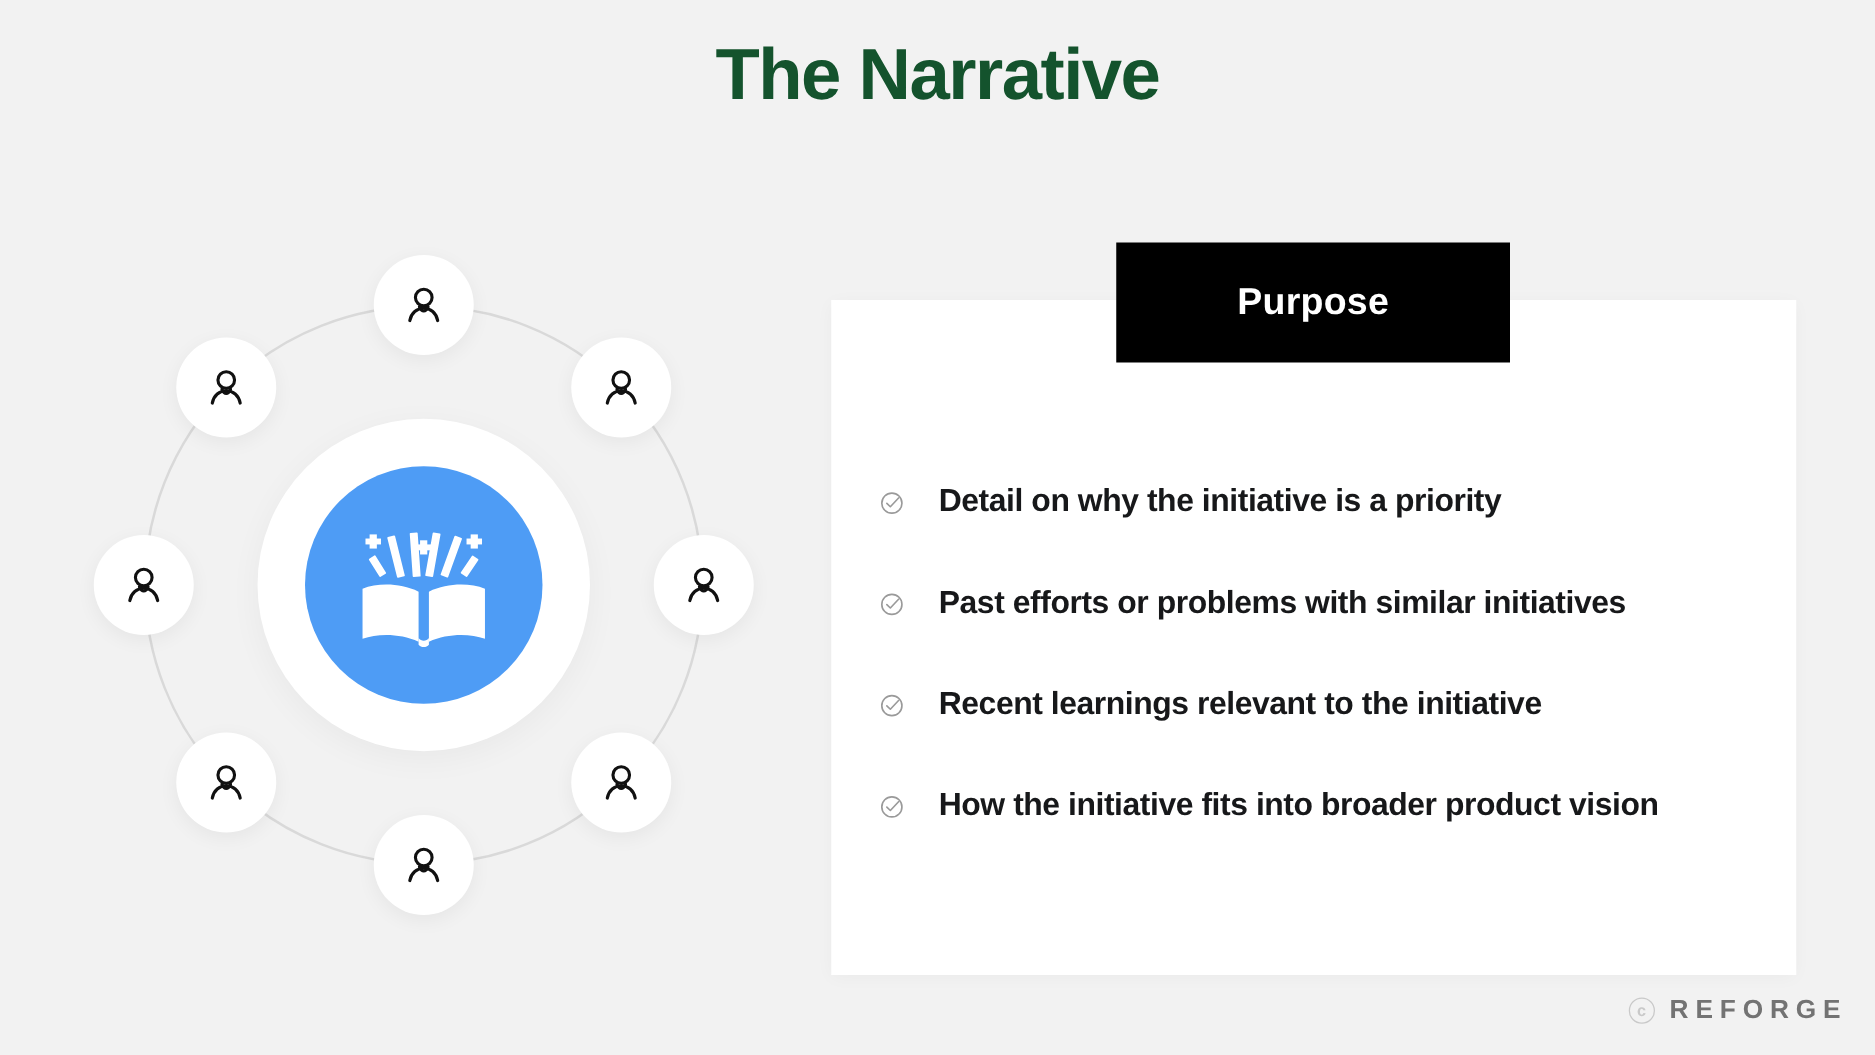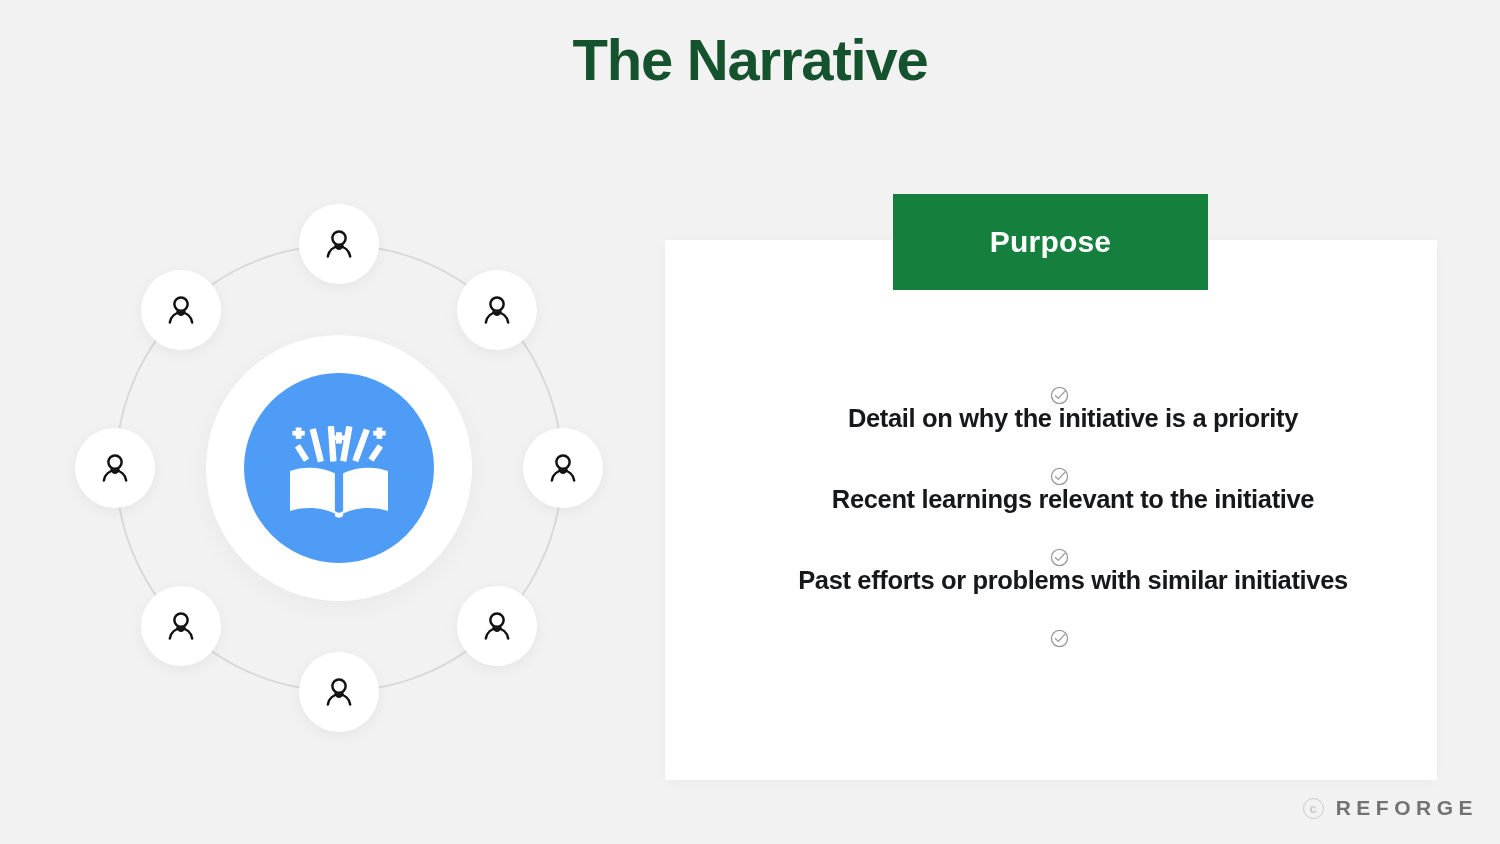--- a/index.html
+++ b/index.html
@@ -70,41 +70,40 @@
     position:absolute;
     left:665px; top:240px;
     width:772px; height:540px;
     background:#ffffff;
     box-shadow:0 2px 14px rgba(0,0,0,0.035);
   }
   .purpose-tab{
     position:absolute;
     left:893px; top:194px;
     width:315px; height:96px;
-    background:#15803d;
+    background:#000000;
     display:flex; align-items:center; justify-content:center;
   }
   .purpose-tab span{
     color:#ffffff;
     font-size:30px;
     font-weight:bold;
     letter-spacing:0.2px;
   }
 
   .bullets{
     position:absolute;
     left:703px; top:385px;
     width:740px;
   }
   .bullet{
     display:flex;
     align-items:center;
     height:34px;
     margin-bottom:47px;
-    flex-direction:column;
   }
   .bullet:last-child{ margin-bottom:0; }
   .bullet-icon{
     flex:0 0 auto;
     width:21px; height:21px;
     margin-right:27px;
     display:block;
   }
   .bullet-icon svg{ width:21px; height:21px; display:block; }
   .bullet-text{
@@ -278,40 +277,41 @@
     <span class="bullet-text">Detail on why the initiative is a priority</span>
   </div>
 
   <div class="bullet">
     <span class="bullet-icon">
       <svg viewBox="0 0 24 24" xmlns="http://www.w3.org/2000/svg" fill="none" stroke="#9a9a9a" stroke-width="1.5" stroke-linecap="round" stroke-linejoin="round">
         <circle cx="12" cy="12" r="9.2"></circle>
         <path d="M7.4 12.2 L10.6 15.3 L18.1 7.3"></path>
       </svg>
     </span>
-    <span class="bullet-text">Recent learnings relevant to the initiative</span>
+    <span class="bullet-text">Past efforts or problems with similar initiatives</span>
   </div>
 
   <div class="bullet">
     <span class="bullet-icon">
       <svg viewBox="0 0 24 24" xmlns="http://www.w3.org/2000/svg" fill="none" stroke="#9a9a9a" stroke-width="1.5" stroke-linecap="round" stroke-linejoin="round">
         <circle cx="12" cy="12" r="9.2"></circle>
         <path d="M7.4 12.2 L10.6 15.3 L18.1 7.3"></path>
       </svg>
     </span>
-    <span class="bullet-text">Past efforts or problems with similar initiatives</span>
+    <span class="bullet-text">Recent learnings relevant to the initiative</span>
   </div>
 
   <div class="bullet">
     <span class="bullet-icon">
       <svg viewBox="0 0 24 24" xmlns="http://www.w3.org/2000/svg" fill="none" stroke="#9a9a9a" stroke-width="1.5" stroke-linecap="round" stroke-linejoin="round">
         <circle cx="12" cy="12" r="9.2"></circle>
         <path d="M7.4 12.2 L10.6 15.3 L18.1 7.3"></path>
       </svg>
     </span>
+    <span class="bullet-text">How the initiative fits into broader product vision</span>
   </div>
 
 </div>
 
 <div class="brand">
   <span class="brand-c">c</span>
   <span class="brand-name">REFORGE</span>
 </div>
 
 </body></html>

